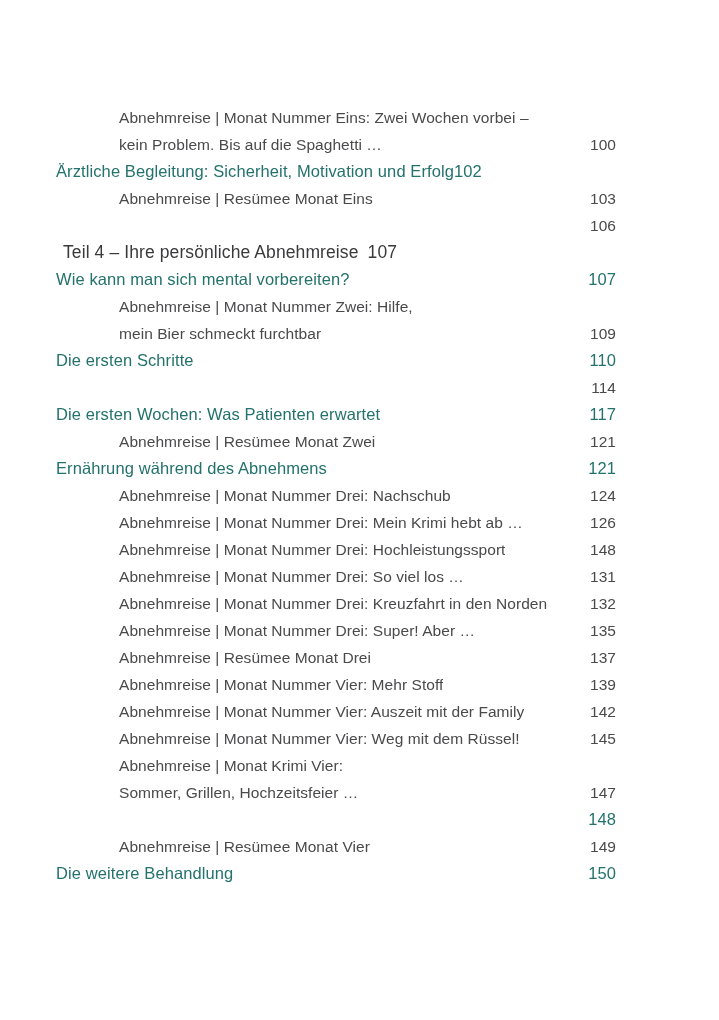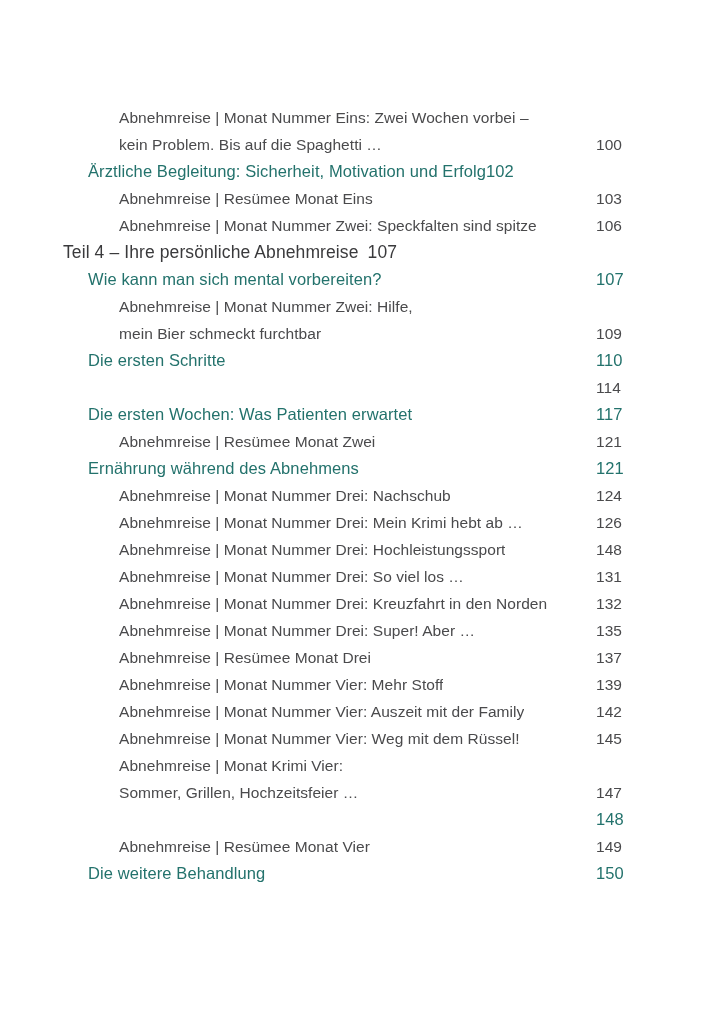--- a/index.html
+++ b/index.html
@@ -40,41 +40,42 @@
     padding-right: 97px;   
     box-sizing: border-box;
     white-space: nowrap;
   }
   .row .txt {
     flex: 0 1 auto;
     overflow: hidden;
   }
   .row .pg {
     position: absolute;
-    right: 83px;
+    right: 103px;
     top: 0;
     width: 40px;
+    text-align: right;
     line-height: 27px;
   }
 
   
   
   .lvl-part {
     padding-left: 63px;
     font-size: 17.5px;
     color: #3a3a3c;
     letter-spacing: .1px;
   }
   .lvl-part .inline-pg {
     margin-left: 9px;
   }
 
   
   .lvl-chap {
-    padding-left: 88px;
+    padding-left: 56px;
     font-size: 16.5px;
     color: #23726c;
     letter-spacing: .1px;
   }
   .lvl-chap .pg { color: #23726c; }
 
   
   .lvl-entry {
     padding-left: 119px;
     font-size: 15.5px;
@@ -97,21 +98,20 @@
       </div>
       <div class="row lvl-chap">
         <span class="txt">Ärztliche Begleitung: Sicherheit, Motivation und Erfolg</span>
         <span class="inline-pg">102</span>
       </div>
       <div class="row lvl-entry">
         <span class="txt">Abnehmreise | Resümee Monat Eins</span>
         <span class="pg">103</span>
       </div>
       <div class="row lvl-entry">
-        <span class="txt">Abnehmreise | Monat Nummer Zwei: Speckfalten sind spitze</span>
         <span class="pg">106</span>
       </div>
       <div class="row lvl-part">
         <span class="txt">Teil 4 – Ihre persönliche Abnehmreise</span>
         <span class="inline-pg">107</span>
       </div>
       <div class="row lvl-chap">
         <span class="txt">Wie kann man sich mental vorbereiten?</span>
         <span class="pg">107</span>
       </div>

